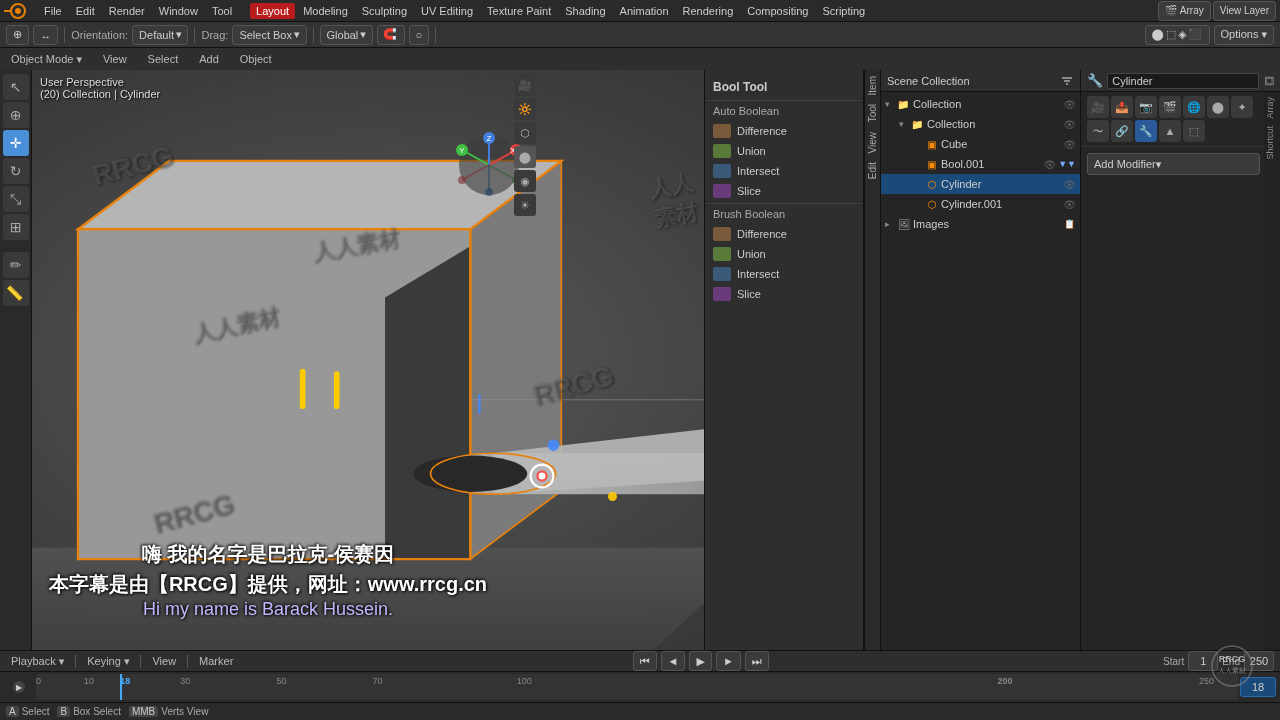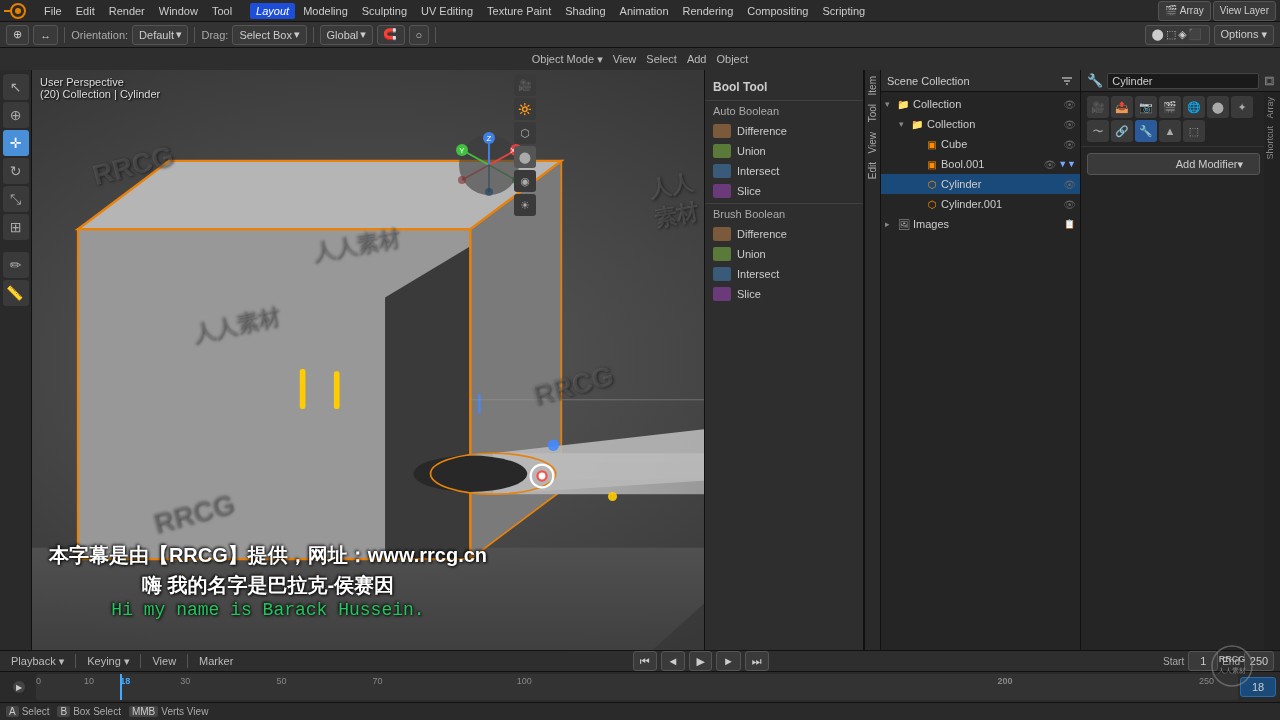--- a/index.html
+++ b/index.html
@@ -29,21 +29,21 @@
       z-index: 100;
       border-bottom: 1px solid #111;
     }
     .menu-item {
       padding: 2px 6px;
       font-size: 11px;
       color: #ccc;
       cursor: pointer;
       border-radius: 2px;
     }
-    .menu-item.active { background: #1d4ed8;color:#fff;font-style:italic; }
+    .menu-item.active { background: #b91c1c;color:#fff; }
 
     
     #toolbar {
       width: 100%;
       height: 26px;
       background: #333;
       display: flex;
       align-items: center;
       padding: 0 6px;
       gap: 4px;
@@ -70,26 +70,25 @@
     .tb-label { font-size: 11px; color: #aaa; }
 
     
     #header2 {
       width: 100%;
       height: 22px;
       background: #2e2e2e;
       display: flex;
       align-items: center;
       padding: 0 6px;
-      gap: 0;
+      gap: 11px;
       position: absolute;
       top: 48px;
       left: 0;
       z-index: 98;
-      justify-content: center;
     }
     .h2-btn {
       font-size: 11px;
       color: #bbb;
       padding: 1px 5px;
       border-radius: 2px;
       cursor: pointer;
     }
 
     
@@ -207,23 +206,22 @@
     }
     .subtitle-cn {
       font-size: 20px;
       color: #fff;
       text-shadow: 1px 1px 3px #000, -1px -1px 3px #000;
       line-height: 1.5;
       font-weight: bold;
     }
     .subtitle-en {
       font-size: 18px;
-      color: #22c55e;
+      color: #c4b5fd;
       text-shadow: 1px 1px 3px #000, -1px -1px 3px #000;
-      font-family: Liberation Mono, monospace;
     }
 
     
     #bool-panel {
       width: 160px;
       background: #2e2e2e;
       border-left: 1px solid #111;
       border-right: 1px solid #111;
       padding: 6px 0;
     }
@@ -379,25 +377,25 @@
     }
     .add-modifier-btn {
       width: 100%;
       height: 22px;
       background: #3a3a3a;
       border: 1px solid #555;
       border-radius: 3px;
       color: #ccc;
       font-size: 11px;
       text-align: left;
-      padding: 0 16px;
-      cursor: pointer;
-      display: flex;
-      align-items: center;
-      justify-content: flex-end;
+      padding: 0 6px;
+      cursor: pointer;
+      display: flex;
+      align-items: center;
+      justify-content: flex-start;
     }
 
     
     #props-icon-row {
       display: flex;
       flex-direction: row;
       padding: 4px 6px;
       gap: 2px;
       flex-wrap: wrap;
       border-bottom: 1px solid #333;
@@ -702,22 +700,22 @@
     <div id="viewport-right-icons" style="right:168px; top:4px; transform:none; flex-direction:column; gap:2px;">
       <div class="vr-icon">🎥</div>
       <div class="vr-icon">🔆</div>
       <div class="vr-icon">⬡</div>
       <div class="vr-icon" style="background:#555;">⬤</div>
       <div class="vr-icon">◉</div>
       <div class="vr-icon">☀</div>
     </div>
 
     <div id="subtitles">
+      <div class="subtitle-cn">嗨 我的名字是巴拉克-侯赛因</div>
       <div class="subtitle-cn">本字幕是由【RRCG】提供，网址：www.rrcg.cn</div>
-      <div class="subtitle-cn">嗨 我的名字是巴拉克-侯赛因</div>
       <div class="subtitle-en">Hi my name is Barack Hussein.</div>
     </div>
 
     <div class="watermark" style="top:80px;left:60px;transform:rotate(-15deg);">RRCG</div>
     <div class="watermark" style="top:160px;left:280px;transform:rotate(-10deg);font-size:22px;">人人素材</div>
     <div class="watermark" style="top:300px;left:500px;transform:rotate(-15deg);">RRCG</div>
     <div class="watermark" style="top:100px;left:620px;transform:rotate(-10deg);font-size:22px;">人人素材</div>
     <div class="watermark" style="bottom:120px;left:120px;transform:rotate(-15deg);">RRCG</div>
     <div class="watermark" style="top:240px;left:160px;transform:rotate(-12deg);font-size:22px;">人人素材</div>
   </div>

